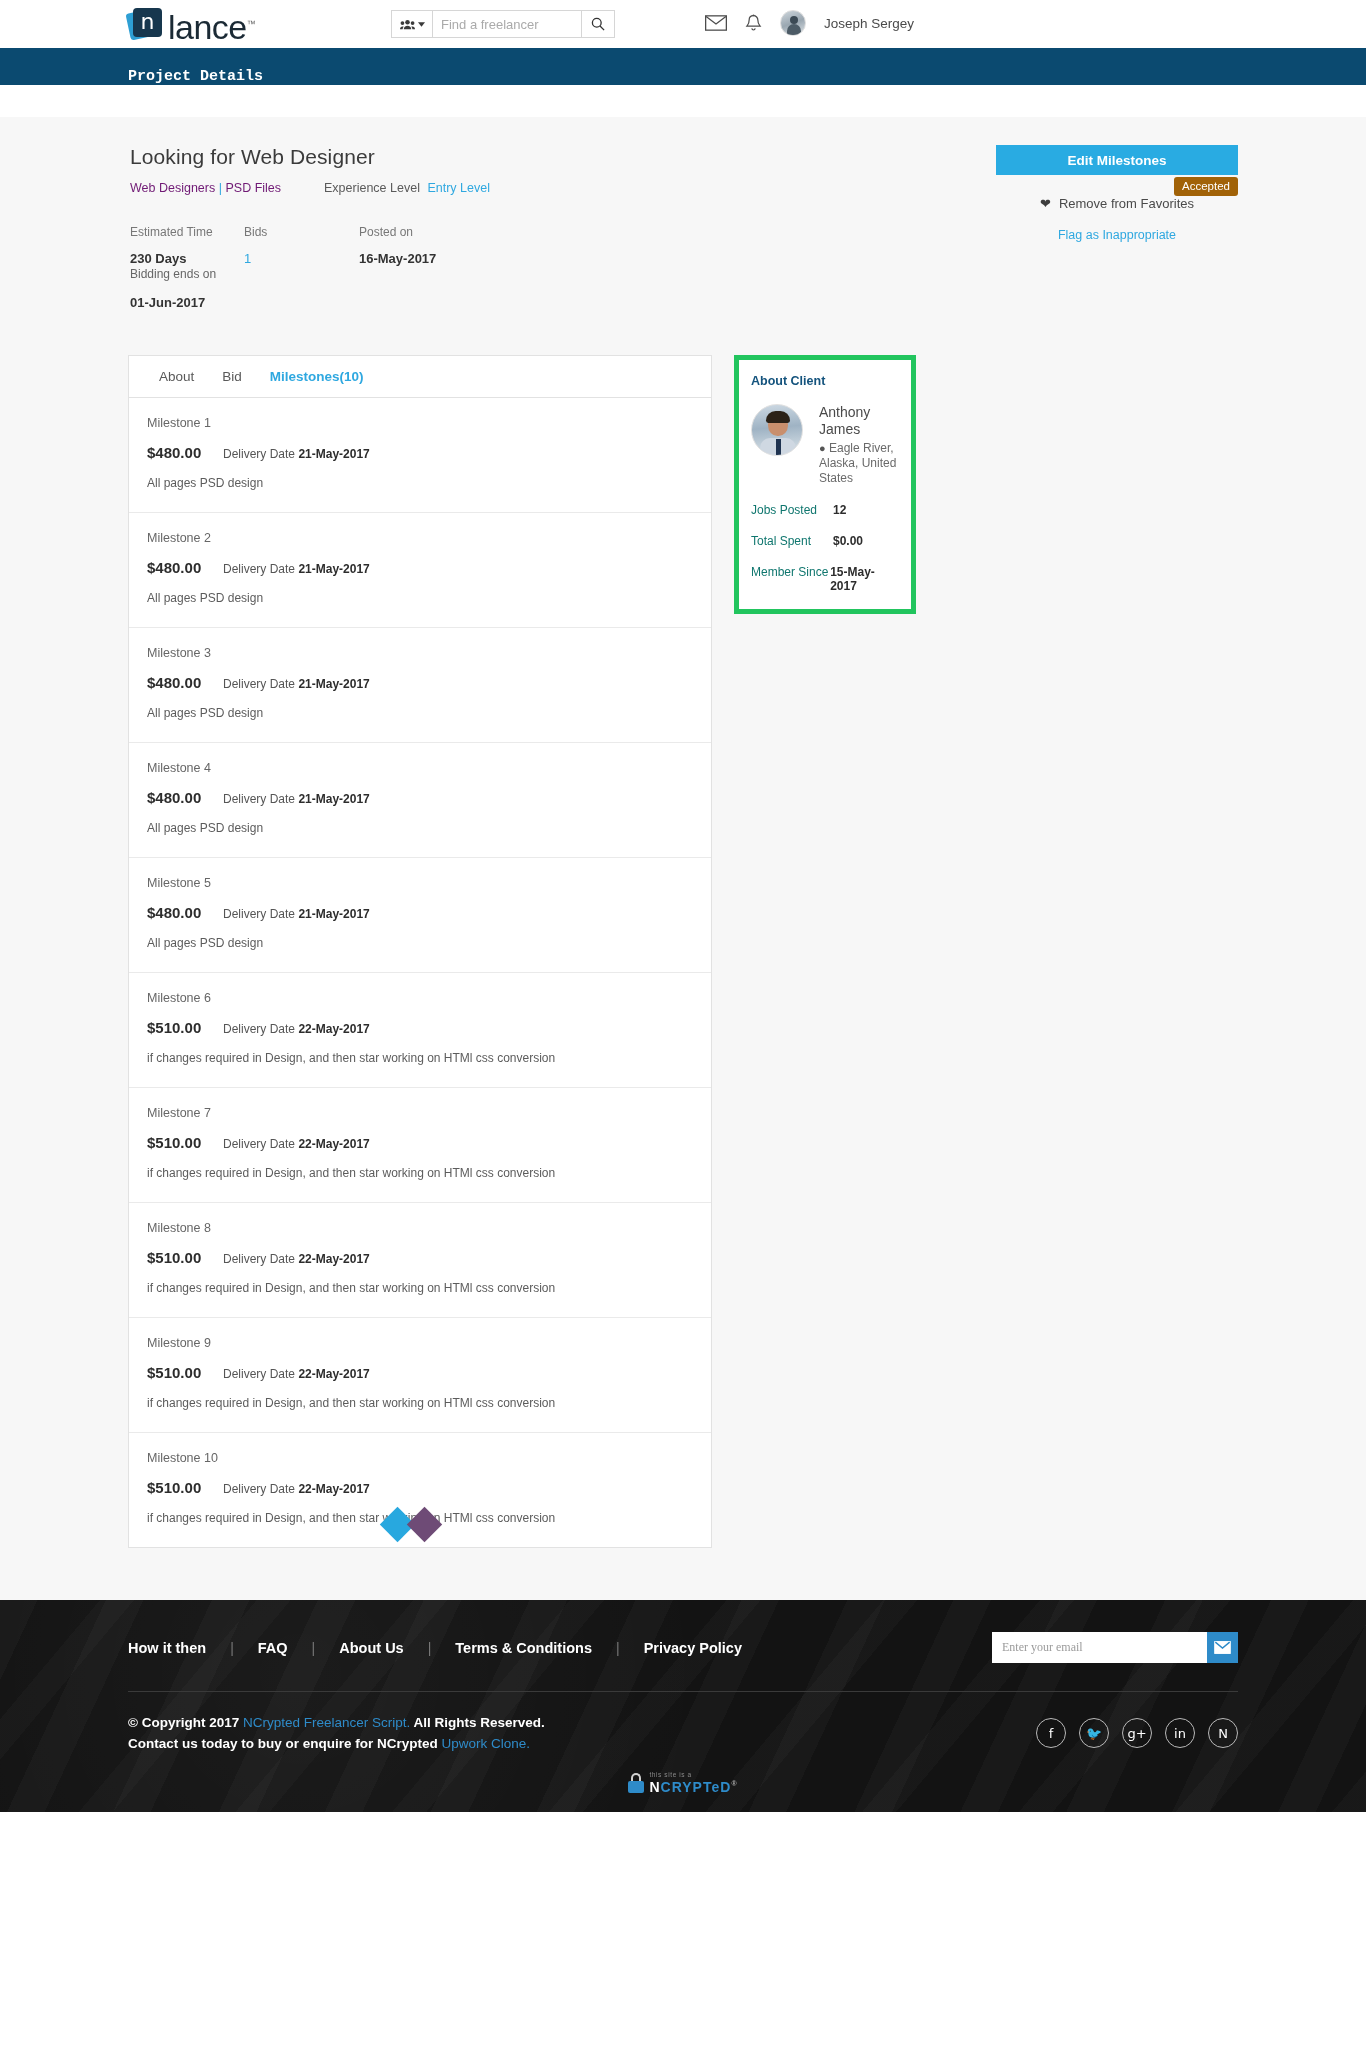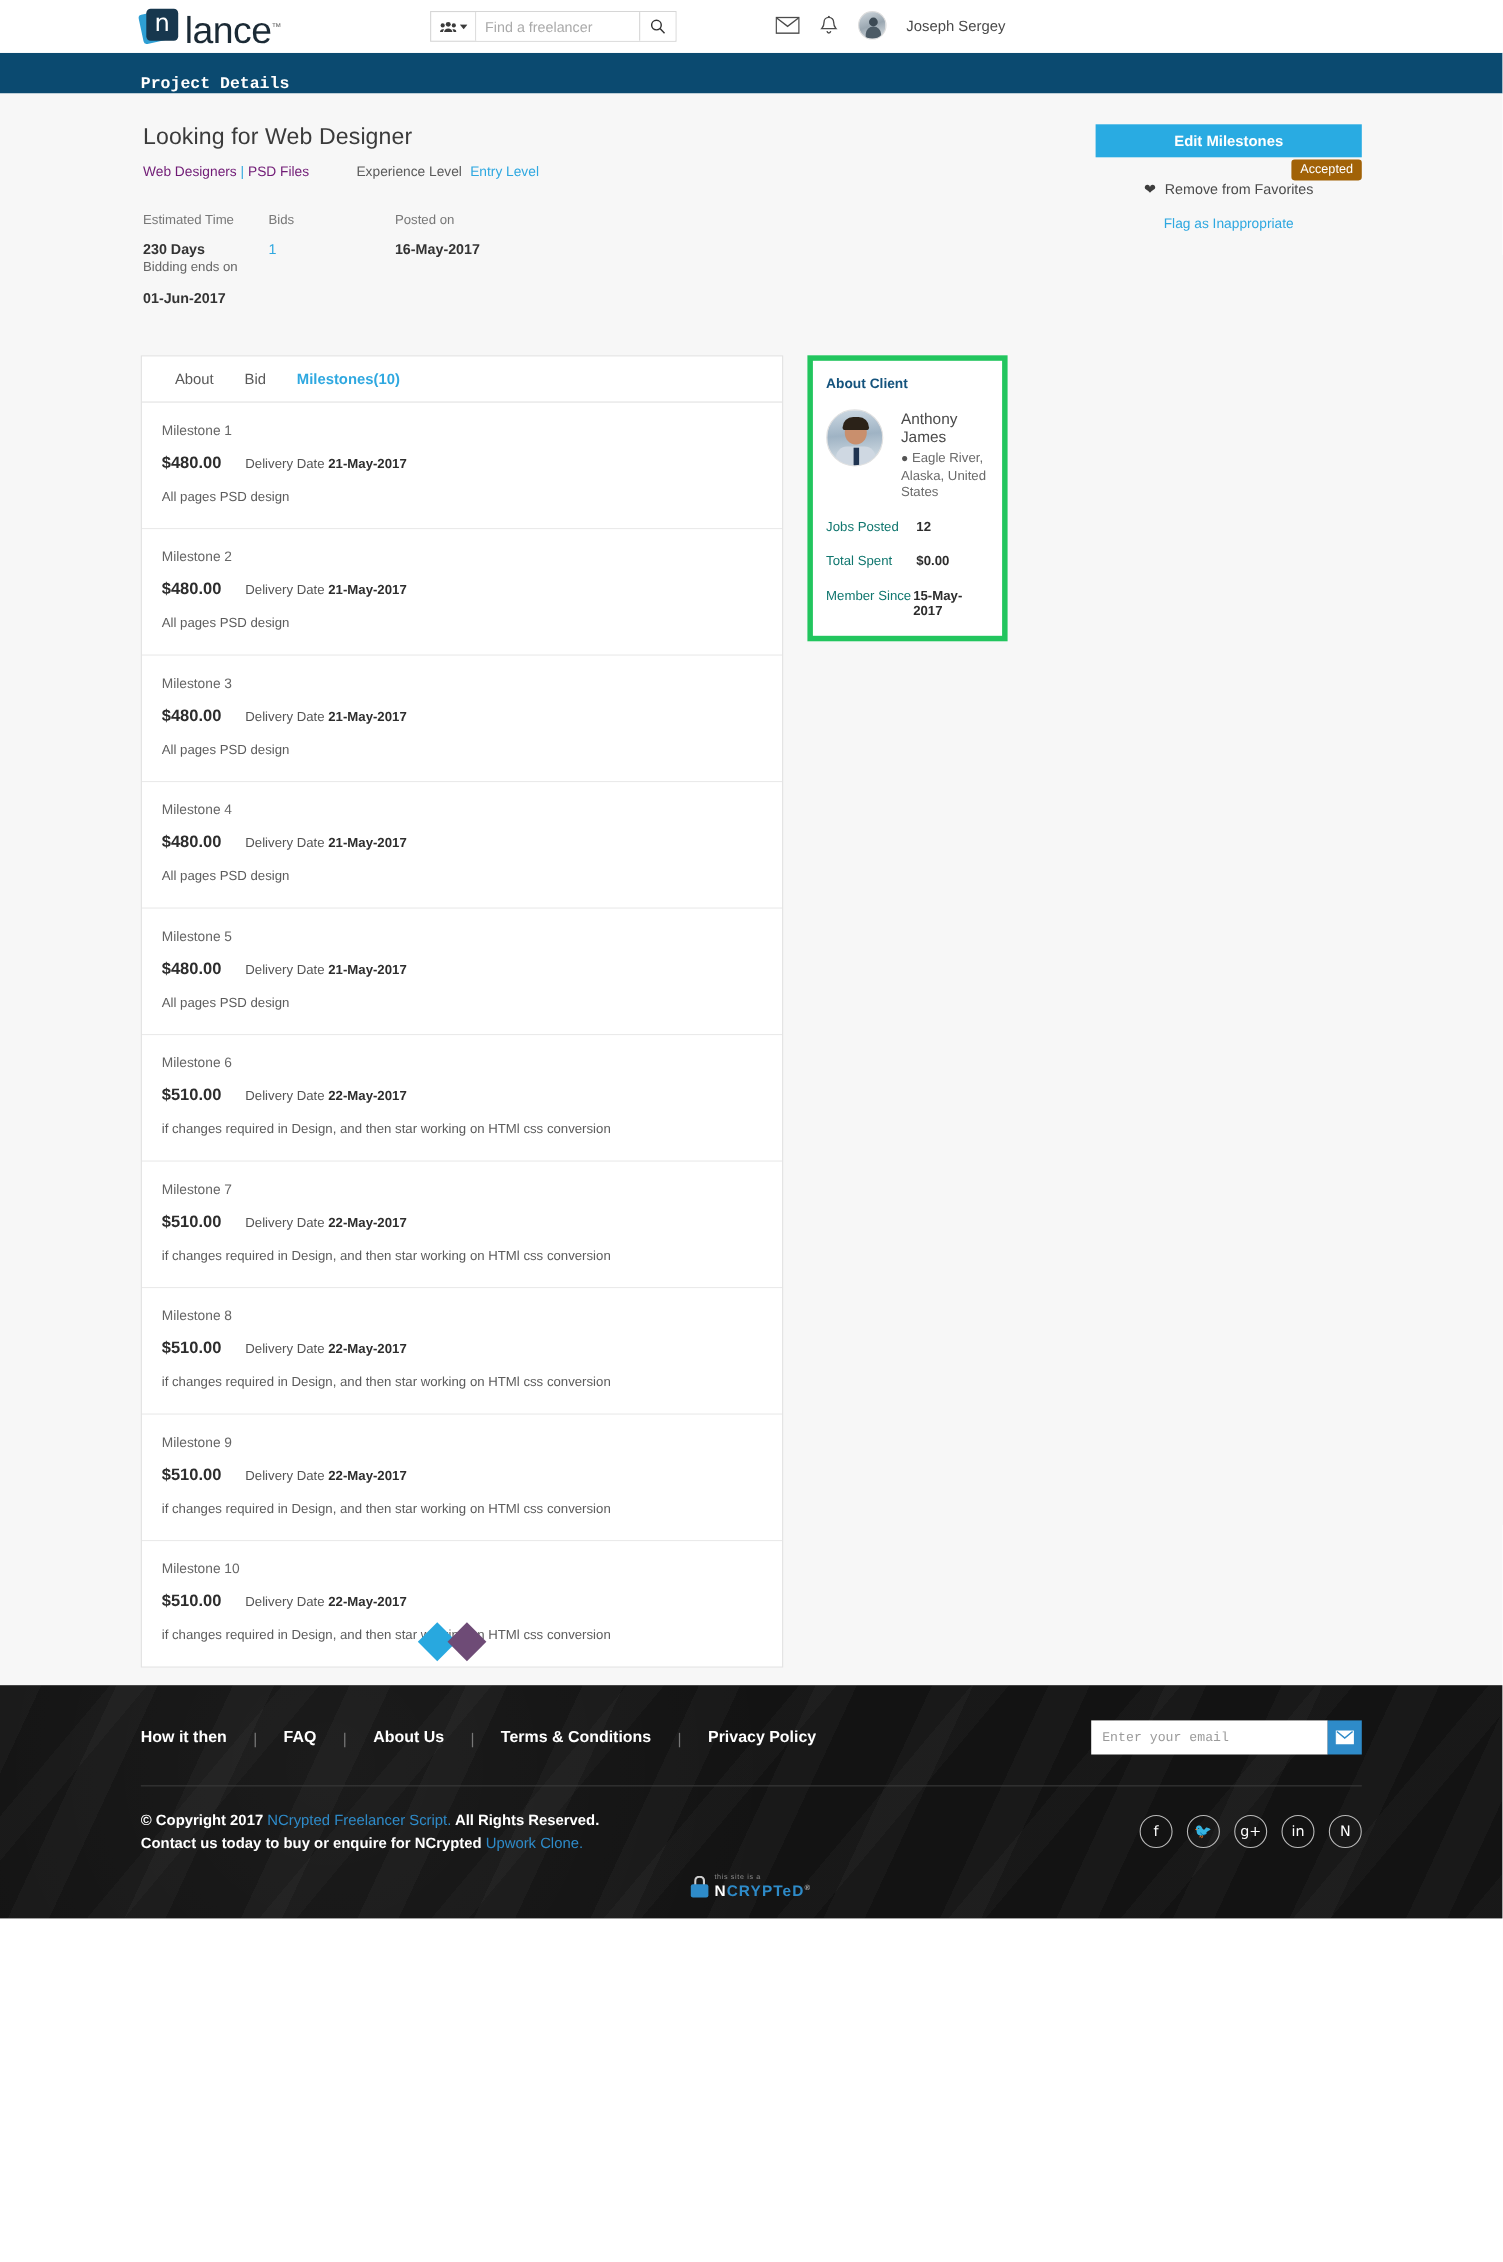--- a/index.html
+++ b/index.html
@@ -129,21 +129,21 @@
     font-family: Liberation Mono, monospace;
   }
   .pagebar h1 {
     margin-left: 128px;
     color: #ffffff;
     font-size: 15px;
     font-weight: bold;
   }
 
   
-  .page-bg { background: #f7f7f7; padding-bottom: 16px; }
+  .page-bg { background: #f7f7f7; padding-bottom: 52px; margin-top: 32px; }
   .container { width: 1110px; margin: 0 auto; position: relative; }
 
   
   .summary { padding-top: 28px; padding-left: 2px; }
   .summary-head { display: flex; justify-content: space-between; align-items: flex-start; }
   .proj-title { font-size: 21px; color: #3b3b3b; font-weight: 400; letter-spacing: .1px; }
   .proj-price { font-size: 21px; color: #2b2b2b; font-weight: bold; padding-right: 2px; }
   .summary-sub { display: flex; align-items: center; margin-top: 12px; position: relative; }
   .cat-links { font-size: 12.5px; color: #2fa8e0; }
   .cat-links a { color: #701a75; text-decoration: none; cursor: pointer; }
@@ -281,21 +281,21 @@
   .fnav { display: flex; align-items: center; gap: 0; }
   .fnav a {
     color: #ffffff; text-decoration: none; font-size: 14.5px;
     font-weight: bold; cursor: pointer;
   }
   .fnav .divider { color: #777; margin: 0 24px; font-size: 14px; }
   .news-form { display: flex; height: 31px; }
   .news-input {
     width: 215px; border: none; outline: none;
     padding: 0 10px; font-size: 12px; color: #777;
-    font-family: Liberation Mono, monospace;
+    font-family: Liberation Serif, serif;
     background: #fff;
   }
   .news-input::placeholder { color: #9b9b9b; }
   .news-btn {
     width: 31px; background: #2e8bc9; border: none; cursor: pointer;
     display: flex; align-items: center; justify-content: center;
   }
   .footer-rule { border-top: 1px solid #3a3a3a; }
   .footer-bottom {
     display: flex; align-items: center; justify-content: space-between;

